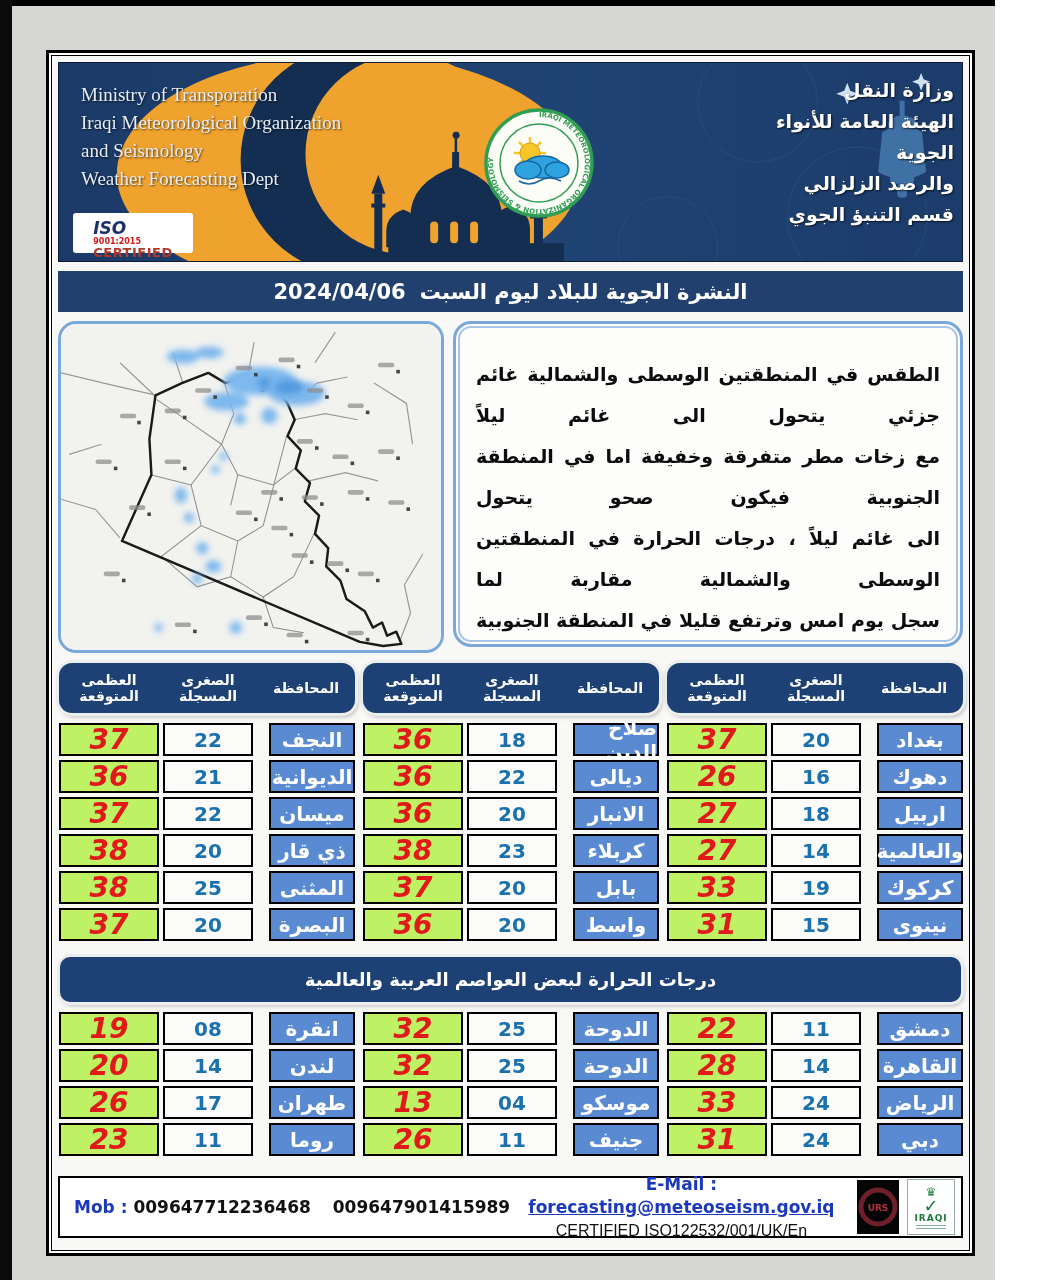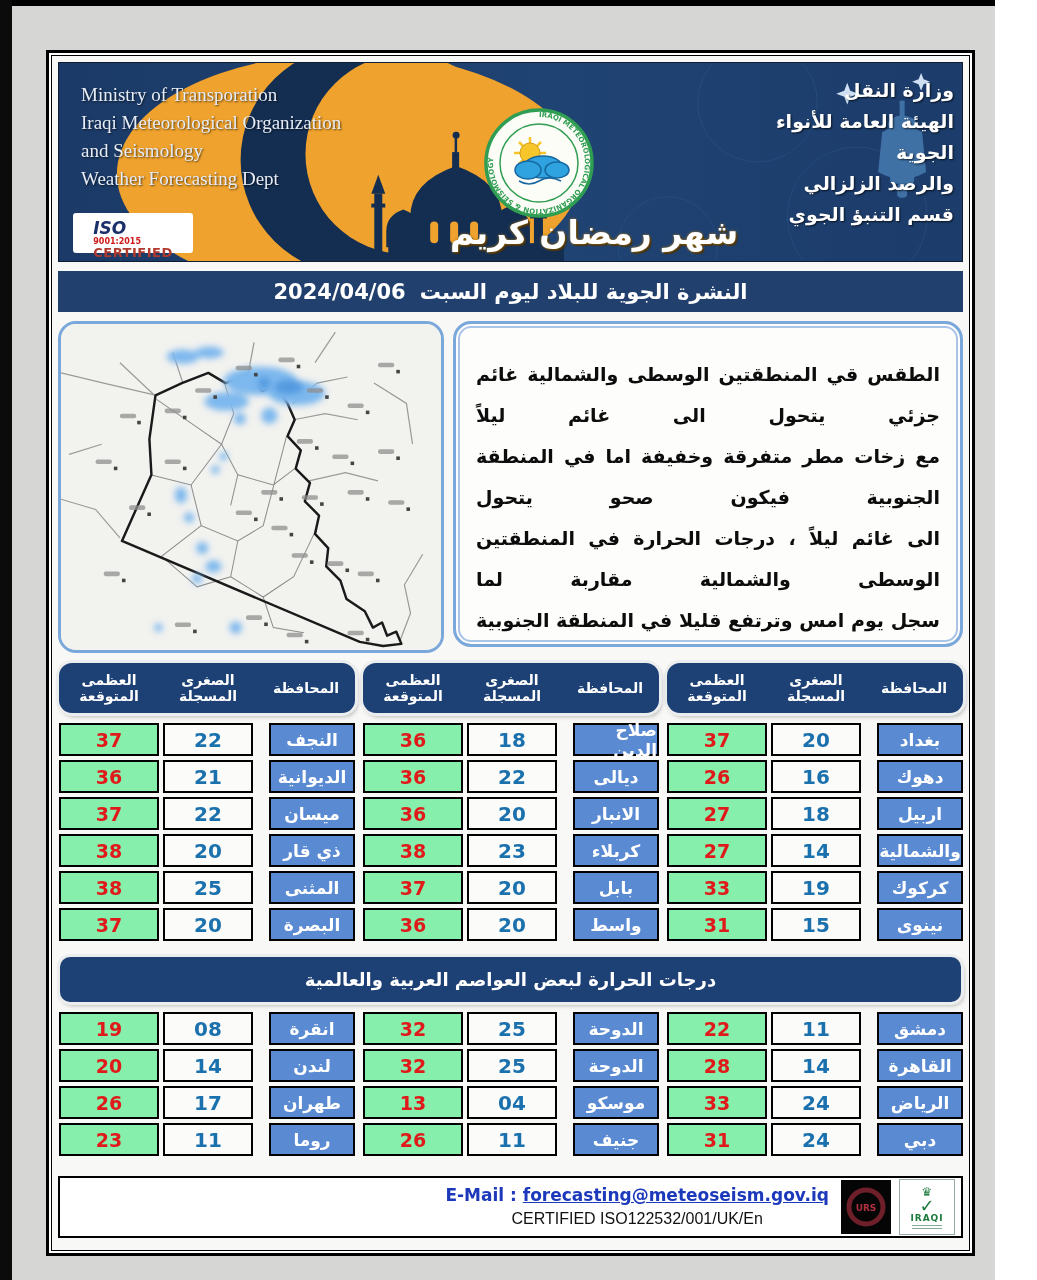--- a/index.html
+++ b/index.html
@@ -50,23 +50,23 @@
   .pill{width:296px;height:50px;background:#1d4175;border-radius:13px;display:grid;
       grid-template-columns:98px 90px 100px;column-gap:4px;align-items:center;color:#fff;
       font-weight:bold;font-size:14px;line-height:16px;text-align:center;
       box-shadow:0 0 0 3px #ecedee,2px 3px 5px rgba(0,0,0,.35);}
 
   
   .tgroups{direction:rtl;display:flex;gap:8px;margin-top:10px;}
   .tgroup{width:296px;display:grid;grid-template-columns:98px 90px 100px;gap:4px;}
   .cell{height:33px;display:flex;align-items:center;justify-content:center;border:2px solid #000;
       box-sizing:border-box;font-weight:bold;}
-  .cell.city{background:#5a8bd2;color:#fff;font-size:17px;margin-left:12px;}
+  .cell.city{background:#5a8bd2;color:#fff;font-size:20px;margin-left:12px;}
   .cell.min{background:#fbfbf9;color:#1a71ad;font-size:20px;}
-  .cell.max{background:#86efac;color:#e01a1a;font-size:19px;}
+  .cell.max{background:#bef264;color:#e01a1a;font-size:28px;font-style:italic;}
 
   .section-bar{margin:16px 2px 0 2px;height:45px;background:#1d4175;border-radius:10px;color:#fff;
       font-weight:bold;font-size:18px;display:flex;align-items:center;justify-content:center;
       direction:rtl;box-shadow:0 0 0 3px #ecedee,2px 3px 5px rgba(0,0,0,.35);}
 
   
   .footer{margin-top:20px;height:62px;border:2px solid #000;background:#fff;display:flex;
       align-items:center;padding:0 6px 0 14px;box-sizing:border-box;gap:8px;}
   .mob{font-size:17px;font-weight:bold;color:#111;white-space:nowrap;}
   .mob .lbl{color:#1c39bb;}
@@ -194,21 +194,20 @@
           <circle cx="47" cy="46" r="10" fill="#f6c62b" stroke="#d89b12"></circle>
         </g>
         <g fill="#2fa3e0" stroke="#1767a0" stroke-width="1.5">
           <ellipse cx="60" cy="60" rx="19" ry="11"></ellipse>
           <ellipse cx="45" cy="63" rx="13" ry="9"></ellipse>
           <ellipse cx="74" cy="63" rx="12" ry="8"></ellipse>
         </g>
         <path d="M 36 74 Q 46 80 56 74 Q 66 68 78 74" stroke="#1767a0" fill="none" stroke-width="1.5"></path>
       </svg>
 
-      <div class="ramadan">شهر رمضان كريم</div>
 
       <div class="iso-badge">
         <svg width="34" height="34" viewBox="0 0 34 34">
           <ellipse cx="17" cy="17" rx="16" ry="8" transform="rotate(-25 17 17)" fill="none" stroke="#1b2f6b" stroke-width="1.5"></ellipse>
           <circle cx="17" cy="17" r="12" fill="#fff" stroke="#1b2f6b" stroke-width="3"></circle>
           <path d="M 11 17 L 15.5 23 L 25 9" fill="none" stroke="#1b2f6b" stroke-width="3"></path>
         </svg>
         <div class="iso-text">
           <div class="iso-name">ISO</div>
           <div class="iso-std">9001:2015</div>
@@ -382,21 +381,21 @@
       <div class="tgroup">
         <div class="cell city">بغداد</div>
         <div class="cell min">20</div>
         <div class="cell max">37</div>
         <div class="cell city">دهوك</div>
         <div class="cell min">16</div>
         <div class="cell max">26</div>
         <div class="cell city">اربيل</div>
         <div class="cell min">18</div>
         <div class="cell max">27</div>
-        <div class="cell city">والشمالية</div>
+        <div class="cell city">والعالمية</div>
         <div class="cell min">14</div>
         <div class="cell max">27</div>
         <div class="cell city">كركوك</div>
         <div class="cell min">19</div>
         <div class="cell max">33</div>
         <div class="cell city">نينوى</div>
         <div class="cell min">15</div>
         <div class="cell max">31</div>
       </div>
       <div class="tgroup">
@@ -482,20 +481,25 @@
         <div class="cell city">طهران</div>
         <div class="cell min">17</div>
         <div class="cell max">26</div>
         <div class="cell city">روما</div>
         <div class="cell min">11</div>
         <div class="cell max">23</div>
       </div>
     </div>
 
     <div class="footer">
+      <div class="mob">
+        <span class="lbl">Mob :</span>
+        <span>009647712236468</span>
+        <span class="num2">009647901415989</span>
+      </div>
       <div class="footer-texts">
         <div class="email-line">
           <span>E-Mail :</span>
           <a href="#">forecasting@meteoseism.gov.iq</a>
         </div>
         <div class="cert-line">CERTIFIED ISO122532/001/UK/En</div>
       </div>
       <div class="logo-urs">
         <svg width="42" height="46" viewBox="0 0 42 46">
           <circle cx="21" cy="23" r="17" fill="none" stroke="#6e1f2a" stroke-width="5"></circle>

